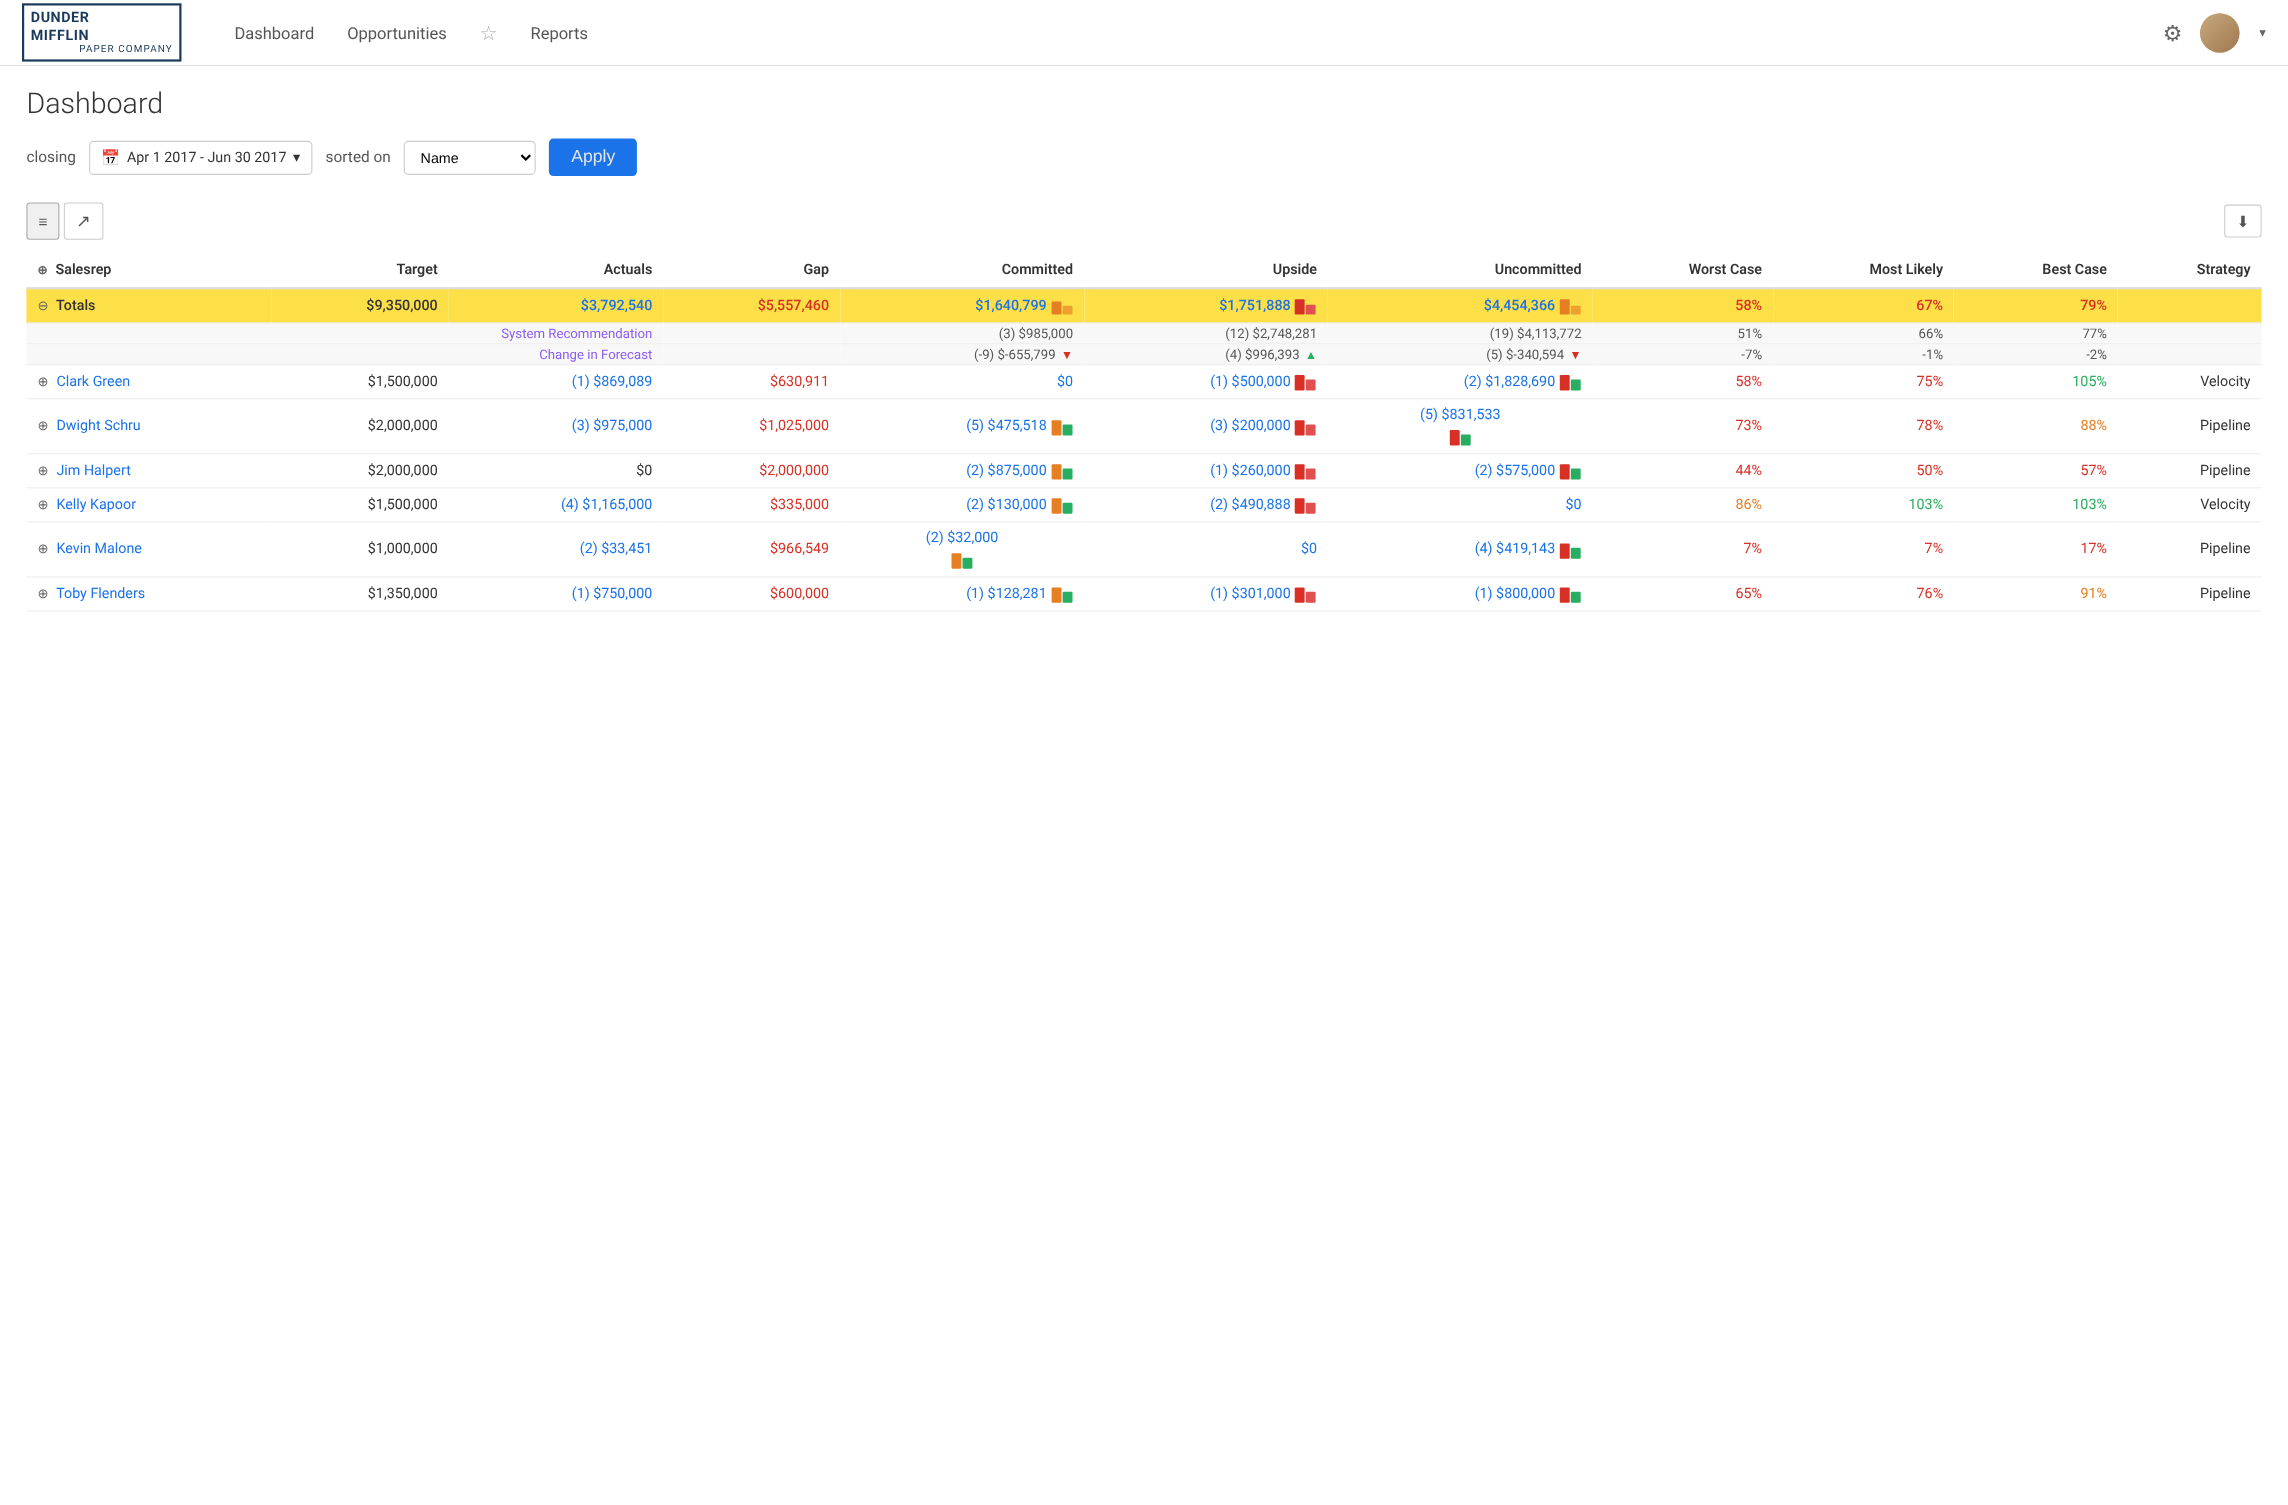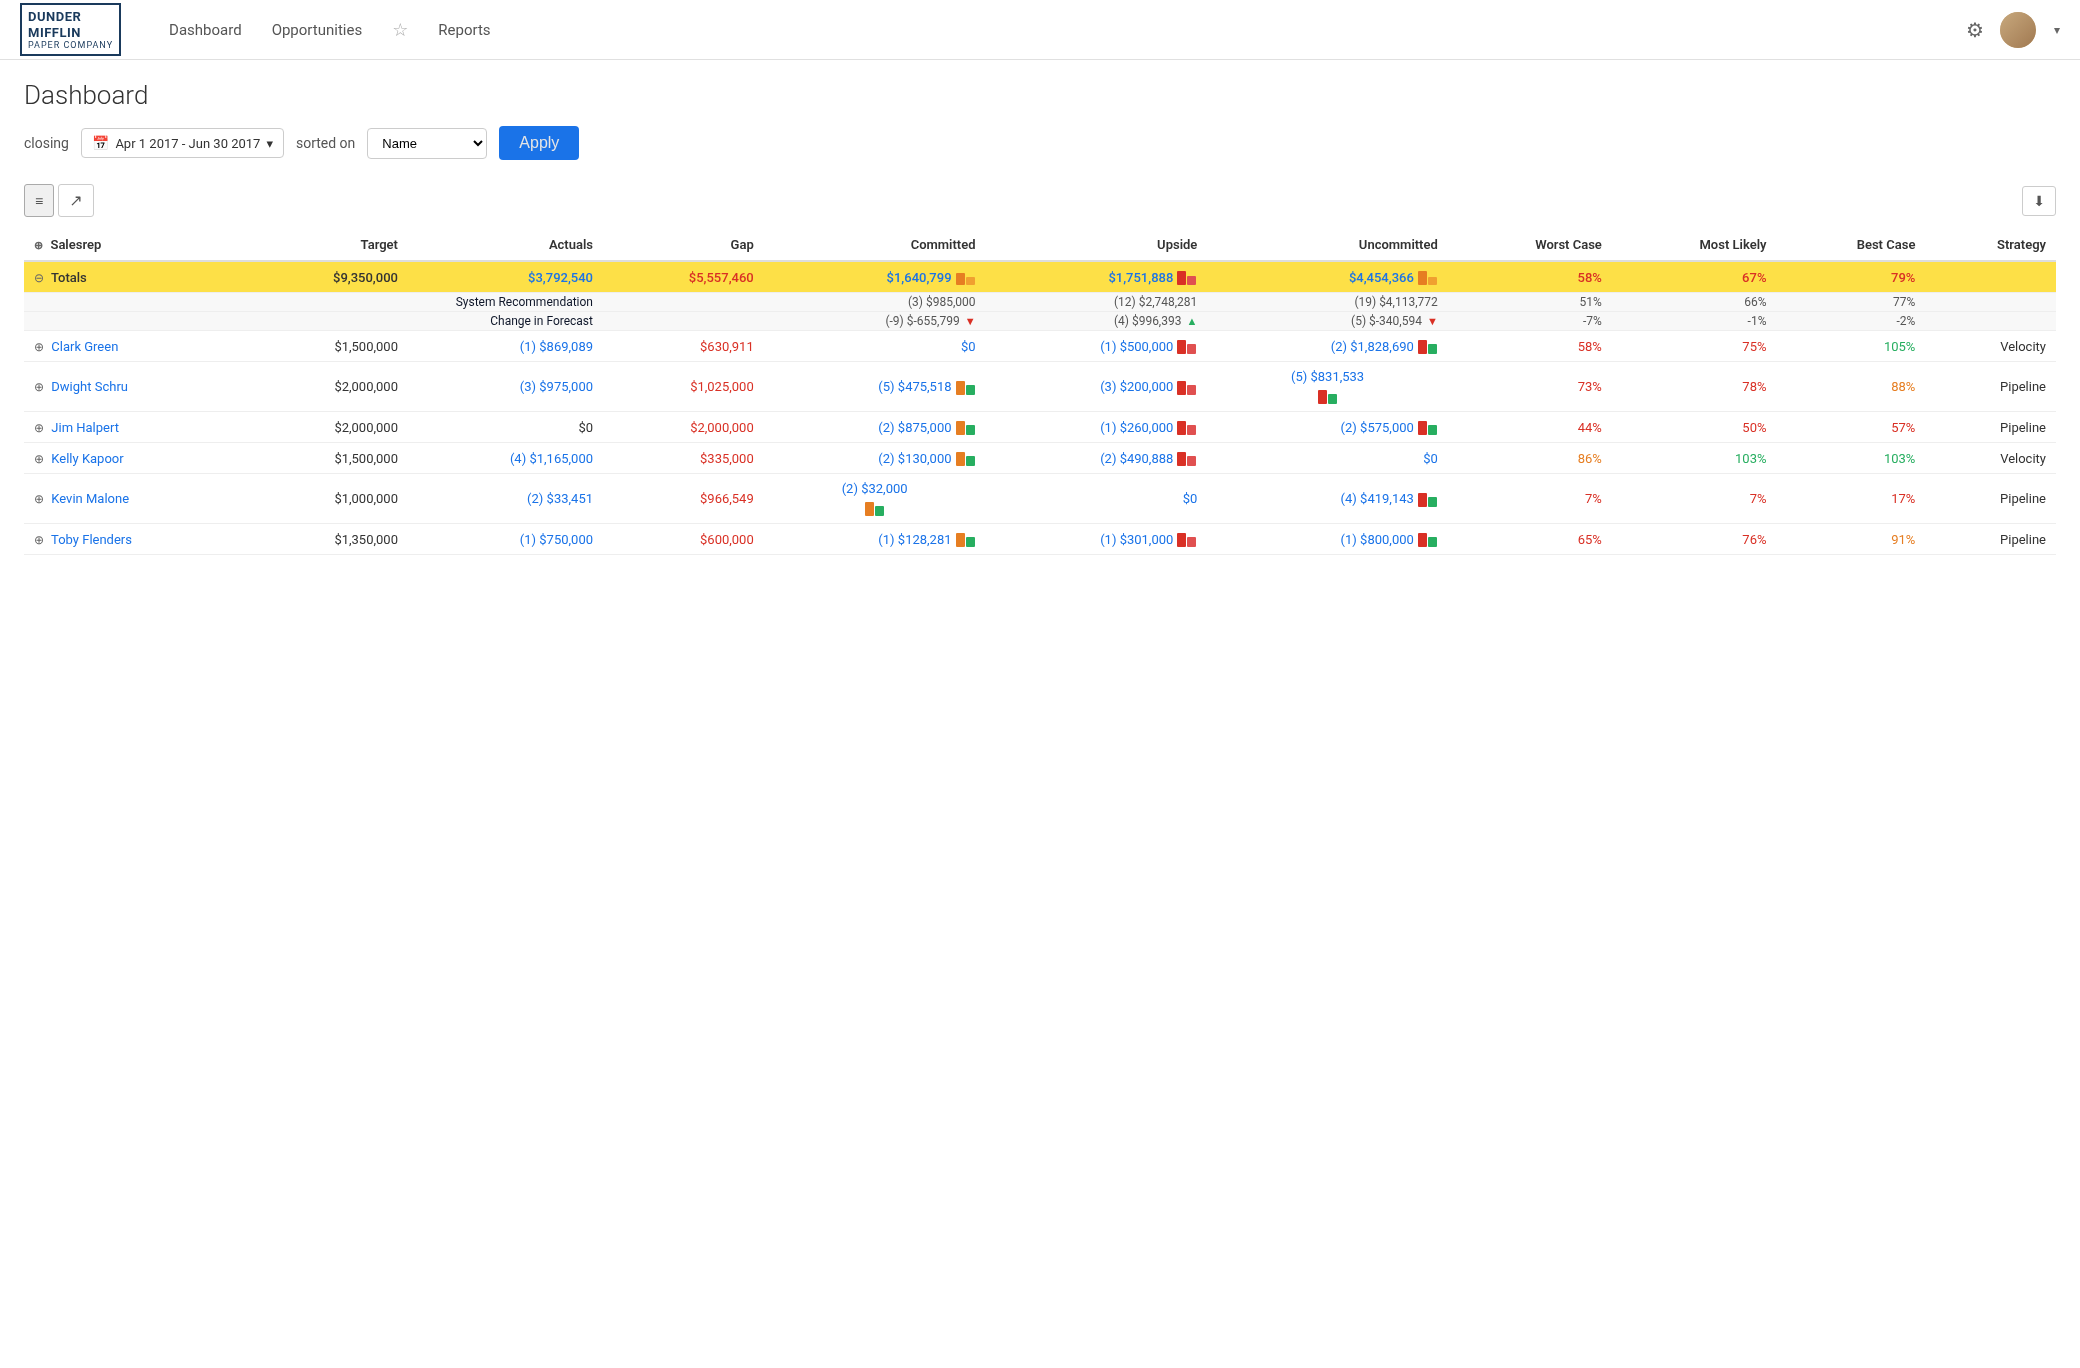--- a/index.html
+++ b/index.html
@@ -5,21 +5,21 @@
     * { box-sizing: border-box; margin: 0; padding: 0; }
     body { font-family: -apple-system, BlinkMacSystemFont, 'Segoe UI', Roboto, sans-serif; font-size: 14px; color: #333; background: #fff; }
 
     
     .navbar {
       display: flex; align-items: center; padding: 0 20px;
       border-bottom: 1px solid #e0e0e0; background: #fff; height: 60px;
     }
     .logo { display: flex; align-items: center; margin-right: 40px; }
     .logo-text { font-size: 13px; font-weight: 700; line-height: 1.2; color: #1a3a5c; text-transform: uppercase; letter-spacing: 0.5px; }
-    .logo-sub { font-size: 9px; font-weight: 400; color: #1a3a5c; letter-spacing: 1px; text-transform: uppercase; }
+    .logo-sub { font-size: 9px; font-weight: 400; color: #1a3a5c; letter-spacing: 1px; text-transform: uppercase; margin-left: 44px; }
     .logo-border { border: 2px solid #1a3a5c; padding: 4px 6px; margin-right: 8px; }
     .nav-links { display: flex; gap: 30px; flex: 1; align-items: center; }
     .nav-link { color: #555; text-decoration: none; font-size: 15px; cursor: pointer; }
     .nav-star { font-size: 18px; color: #aaa; cursor: pointer; }
     .nav-right { display: flex; align-items: center; gap: 16px; margin-left: auto; }
     .gear-icon { font-size: 20px; color: #666; cursor: pointer; }
     .avatar { width: 36px; height: 36px; border-radius: 50%; background: #c8a97e; overflow: hidden; cursor: pointer; display: flex; align-items: center; justify-content: center; }
     .avatar-img { width: 36px; height: 36px; border-radius: 50%; background: linear-gradient(135deg, #c8a97e 0%, #a07850 100%); }
     .caret { font-size: 12px; color: #666; cursor: pointer; margin-left: 2px; }
 
@@ -74,21 +74,21 @@
     
     .arrow-down { color: #d93025; font-size: 11px; margin-left: 2px; }
     .arrow-up { color: #27ae60; font-size: 11px; margin-left: 2px; }
 
     
     .expand-icon { cursor: pointer; margin-right: 4px; color: #666; font-size: 12px; }
 
     
     .salesrep-link { color: #1a73e8; cursor: pointer; text-decoration: none; }
 
-    .sub-label { color: #0f172a; font-size: 12px; text-align: right; }
+    .sub-label { color: #8b5cf6; font-size: 12px; text-align: right; }
   </style>
 </head>
 <body>
 
 <nav class="navbar">
   <div class="logo">
     <div class="logo-border">
       <div class="logo-text">DUNDER</div>
       <div class="logo-text">MIFFLIN</div>
       <div class="logo-sub">PAPER COMPANY</div>

